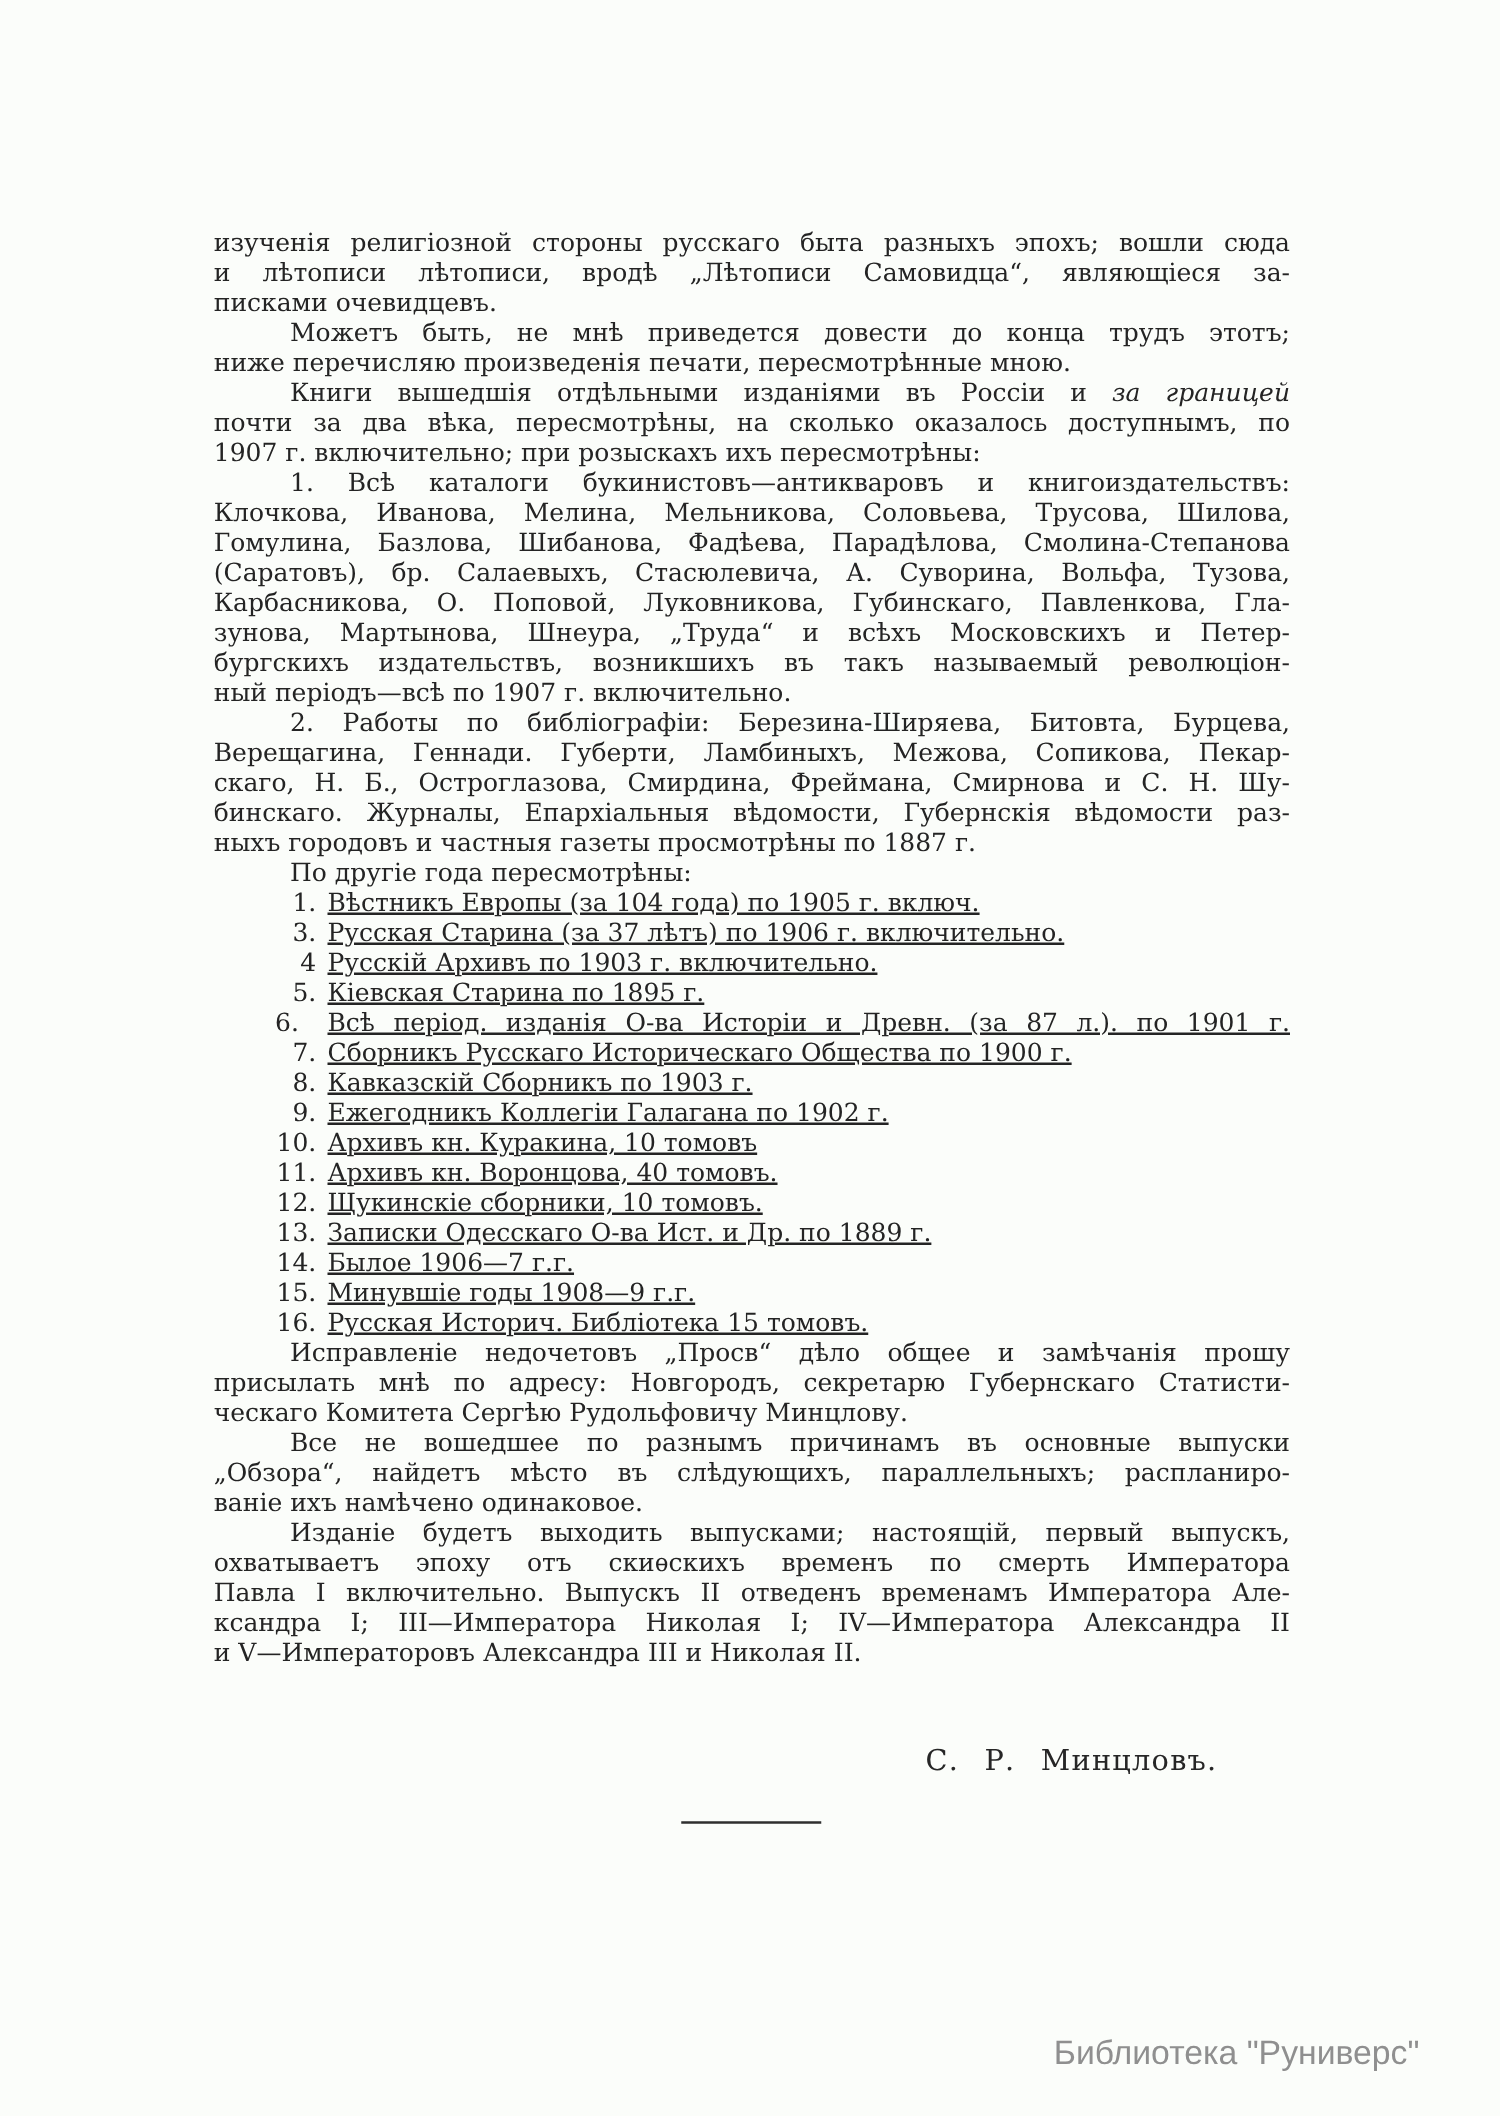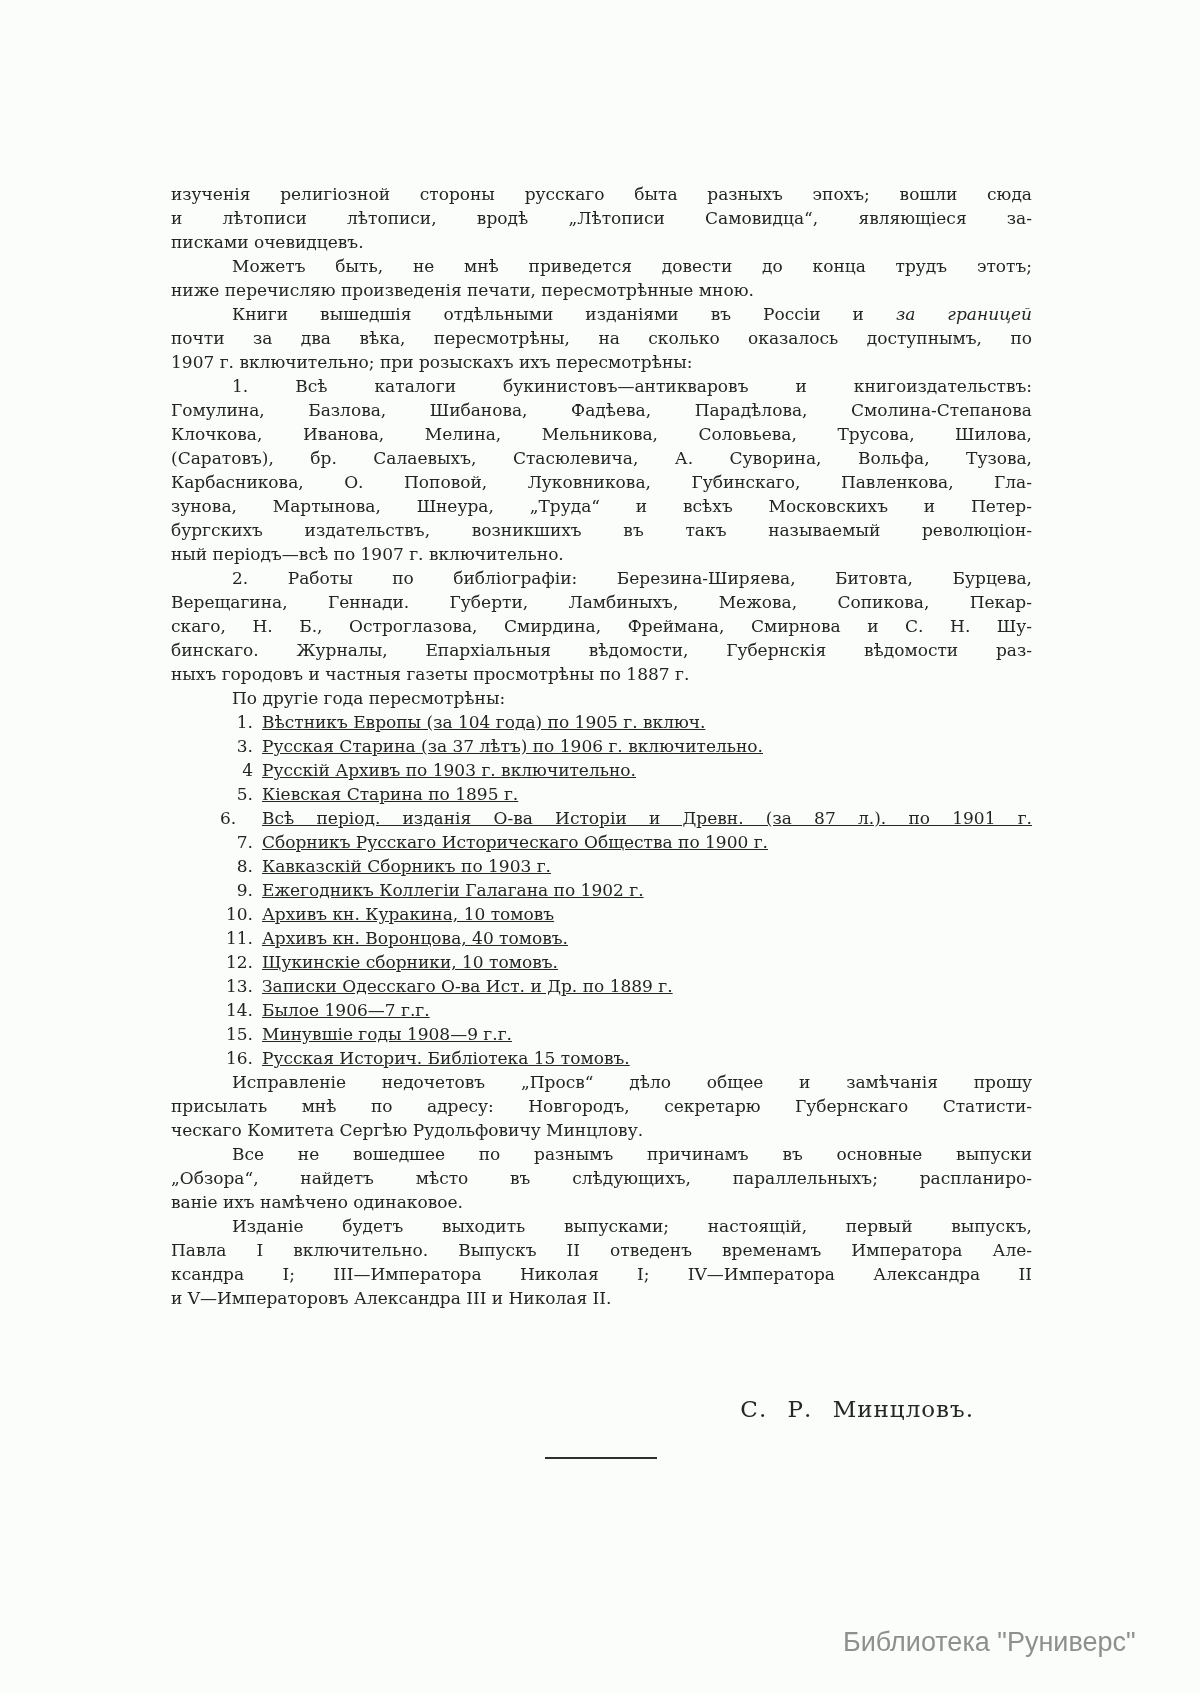--- a/index.html
+++ b/index.html
@@ -6,21 +6,21 @@
   .page{
     position:relative;
     width:1200px;height:1693px;
     background:#fbfdfa;
     overflow:hidden;
     font-family:"DejaVu Serif","Liberation Serif",serif;
   }
   .text-block{
     position:absolute;
     left:171px;top:182px;width:861px;
-    font-size:17px;
+    font-size:20px;
     line-height:24px;
     color:#242424;
   }
   .line{height:24px;overflow:hidden;text-align:left;}
   .line.just{text-align:justify;text-align-last:justify;}
   .ind-para{text-indent:61px;}
   .ind-li{padding-left:49px;text-decoration:underline;}
   .num{display:inline-block;min-width:33px;text-align:right;margin-right:9px;}
   .italic{font-style:italic;}
   .signature{
@@ -53,22 +53,22 @@
   <div class="text-block">
       <div class="line ind-none just"><span>изученія религіозной стороны русскаго быта разныхъ эпохъ; вошли сюда</span></div>
       <div class="line ind-none just"><span>и лѣтописи лѣтописи, вродѣ „Лѣтописи Самовидца“, являющіеся за-</span></div>
       <div class="line ind-none"><span>писками очевидцевъ.</span></div>
       <div class="line ind-para just"><span>Можетъ быть, не мнѣ приведется довести до конца трудъ этотъ;</span></div>
       <div class="line ind-none"><span>ниже перечисляю произведенія печати, пересмотрѣнные мною.</span></div>
       <div class="line ind-para just"><span>Книги вышедшія отдѣльными изданіями въ Россіи и </span><span class="italic">за границей</span></div>
       <div class="line ind-none just"><span>почти за два вѣка, пересмотрѣны, на сколько оказалось доступнымъ, по</span></div>
       <div class="line ind-none"><span>1907 г. включительно; при розыскахъ ихъ пересмотрѣны:</span></div>
       <div class="line ind-para just"><span>1. Всѣ каталоги букинистовъ—антикваровъ и книгоиздательствъ:</span></div>
+      <div class="line ind-none just"><span>Клочкова, Иванова, Мелина, Мельникова, Соловьева, Трусова, Шилова,</span></div>
       <div class="line ind-none just"><span>Гомулина, Базлова, Шибанова, Фадѣева, Парадѣлова, Смолина-Степанова</span></div>
-      <div class="line ind-none just"><span>Клочкова, Иванова, Мелина, Мельникова, Соловьева, Трусова, Шилова,</span></div>
       <div class="line ind-none just"><span>(Саратовъ), бр. Салаевыхъ, Стасюлевича, А. Суворина, Вольфа, Тузова,</span></div>
       <div class="line ind-none just"><span>Карбасникова, О. Поповой, Луковникова, Губинскаго, Павленкова, Гла-</span></div>
       <div class="line ind-none just"><span>зунова, Мартынова, Шнеура, „Труда“ и всѣхъ Московскихъ и Петер-</span></div>
       <div class="line ind-none just"><span>бургскихъ издательствъ, возникшихъ въ такъ называемый революціон-</span></div>
       <div class="line ind-none"><span>ный періодъ—всѣ по 1907 г. включительно.</span></div>
       <div class="line ind-para just"><span>2. Работы по библіографіи: Березина-Ширяева, Битовта, Бурцева,</span></div>
       <div class="line ind-none just"><span>Верещагина, Геннади. Губерти, Ламбиныхъ, Межова, Сопикова, Пекар-</span></div>
       <div class="line ind-none just"><span>скаго, Н. Б., Остроглазова, Смирдина, Фреймана, Смирнова и С. Н. Шу-</span></div>
       <div class="line ind-none just"><span>бинскаго. Журналы, Епархіальныя вѣдомости, Губернскія вѣдомости раз-</span></div>
       <div class="line ind-none"><span>ныхъ городовъ и частныя газеты просмотрѣны по 1887 г.</span></div>
@@ -88,20 +88,21 @@
       <div class="line ind-li"><span class="num">14.</span><span>Былое 1906—7 г.г.</span></div>
       <div class="line ind-li"><span class="num">15.</span><span>Минувшіе годы 1908—9 г.г.</span></div>
       <div class="line ind-li"><span class="num">16.</span><span>Русская Историч. Библіотека 15 томовъ.</span></div>
       <div class="line ind-para just"><span>Исправленіе недочетовъ „Просв“ дѣло общее и замѣчанія прошу</span></div>
       <div class="line ind-none just"><span>присылать мнѣ по адресу: Новгородъ, секретарю Губернскаго Статисти-</span></div>
       <div class="line ind-none"><span>ческаго Комитета Сергѣю Рудольфовичу Минцлову.</span></div>
       <div class="line ind-para just"><span>Все не вошедшее по разнымъ причинамъ въ основные выпуски</span></div>
       <div class="line ind-none just"><span>„Обзора“, найдетъ мѣсто въ слѣдующихъ, параллельныхъ; распланиро-</span></div>
       <div class="line ind-none"><span>ваніе ихъ намѣчено одинаковое.</span></div>
       <div class="line ind-para just"><span>Изданіе будетъ выходить выпусками; настоящій, первый выпускъ,</span></div>
+      <div class="line ind-none just"><span>охватываетъ эпоху отъ скиѳскихъ временъ по смерть Императора</span></div>
       <div class="line ind-none just"><span>Павла I включительно. Выпускъ II отведенъ временамъ Императора Але-</span></div>
       <div class="line ind-none just"><span>ксандра I; III—Императора Николая I; IV—Императора Александра II</span></div>
       <div class="line ind-none"><span>и V—Императоровъ Александра III и Николая II.</span></div>
     </div>
 
   <div class="signature">С. Р. Минцловъ.</div>
 
   <div class="divider"></div>
 
   <div class="watermark">Библиотека "Руниверс"</div>

